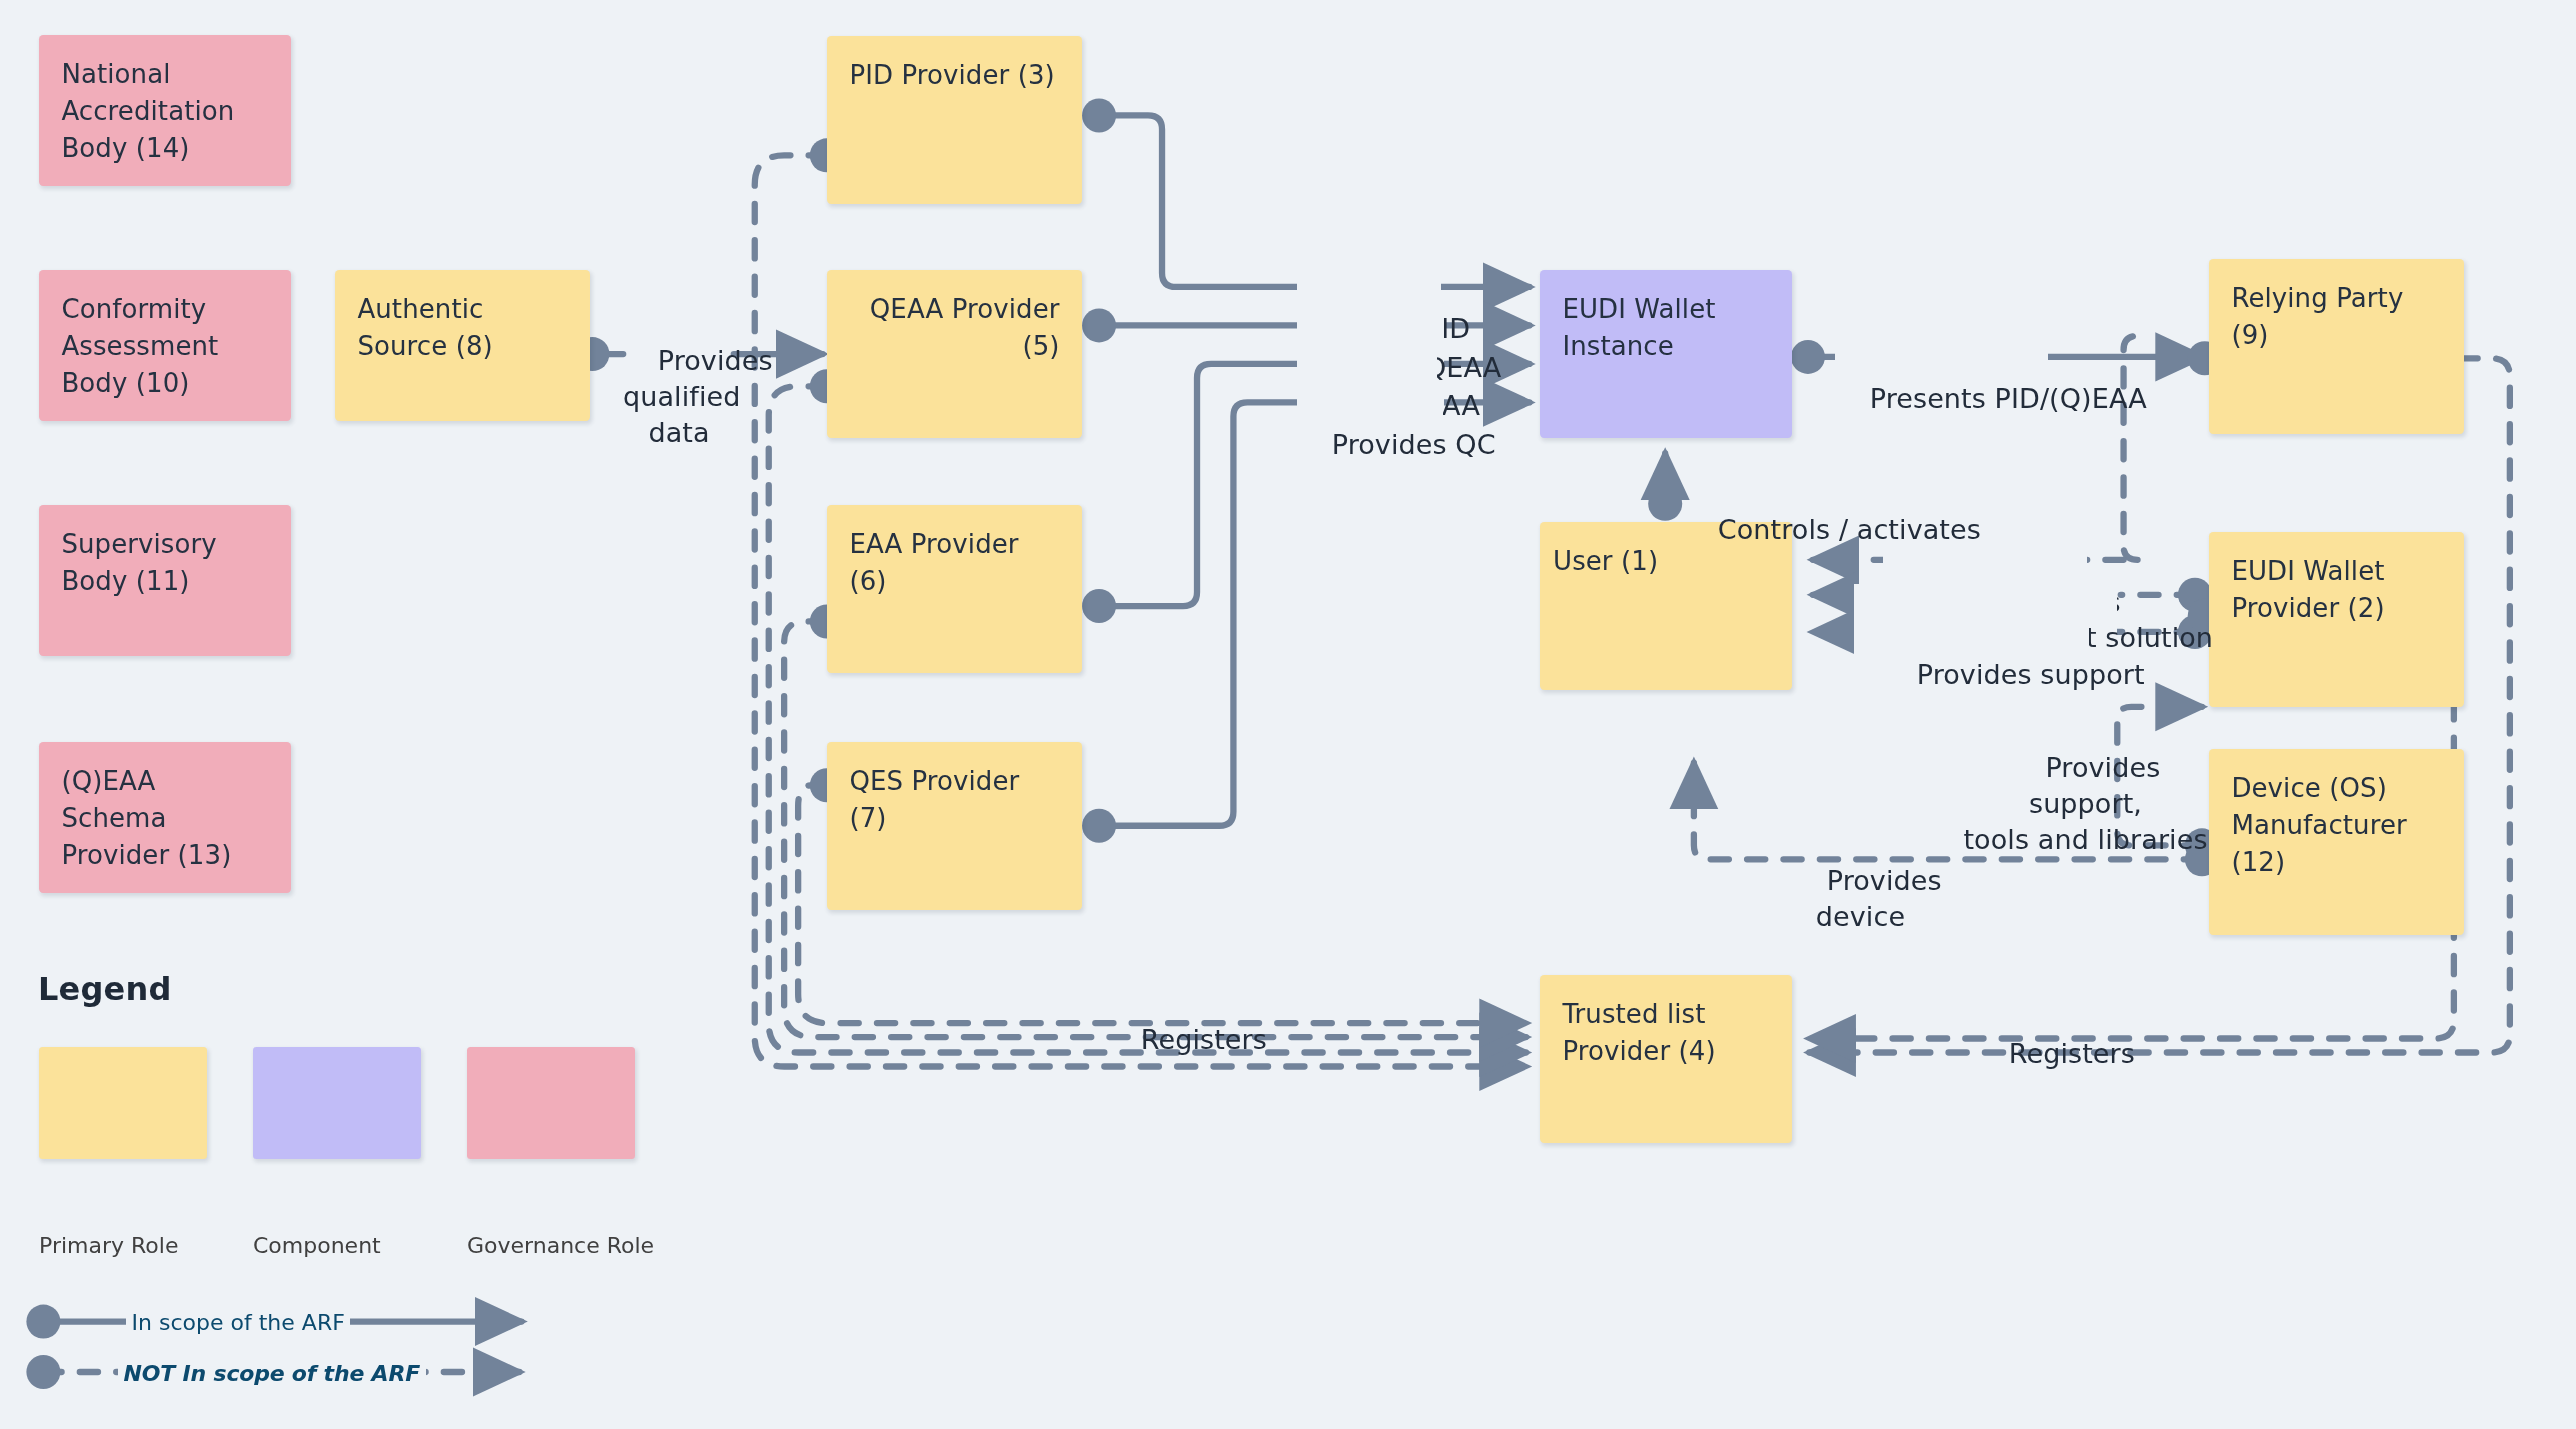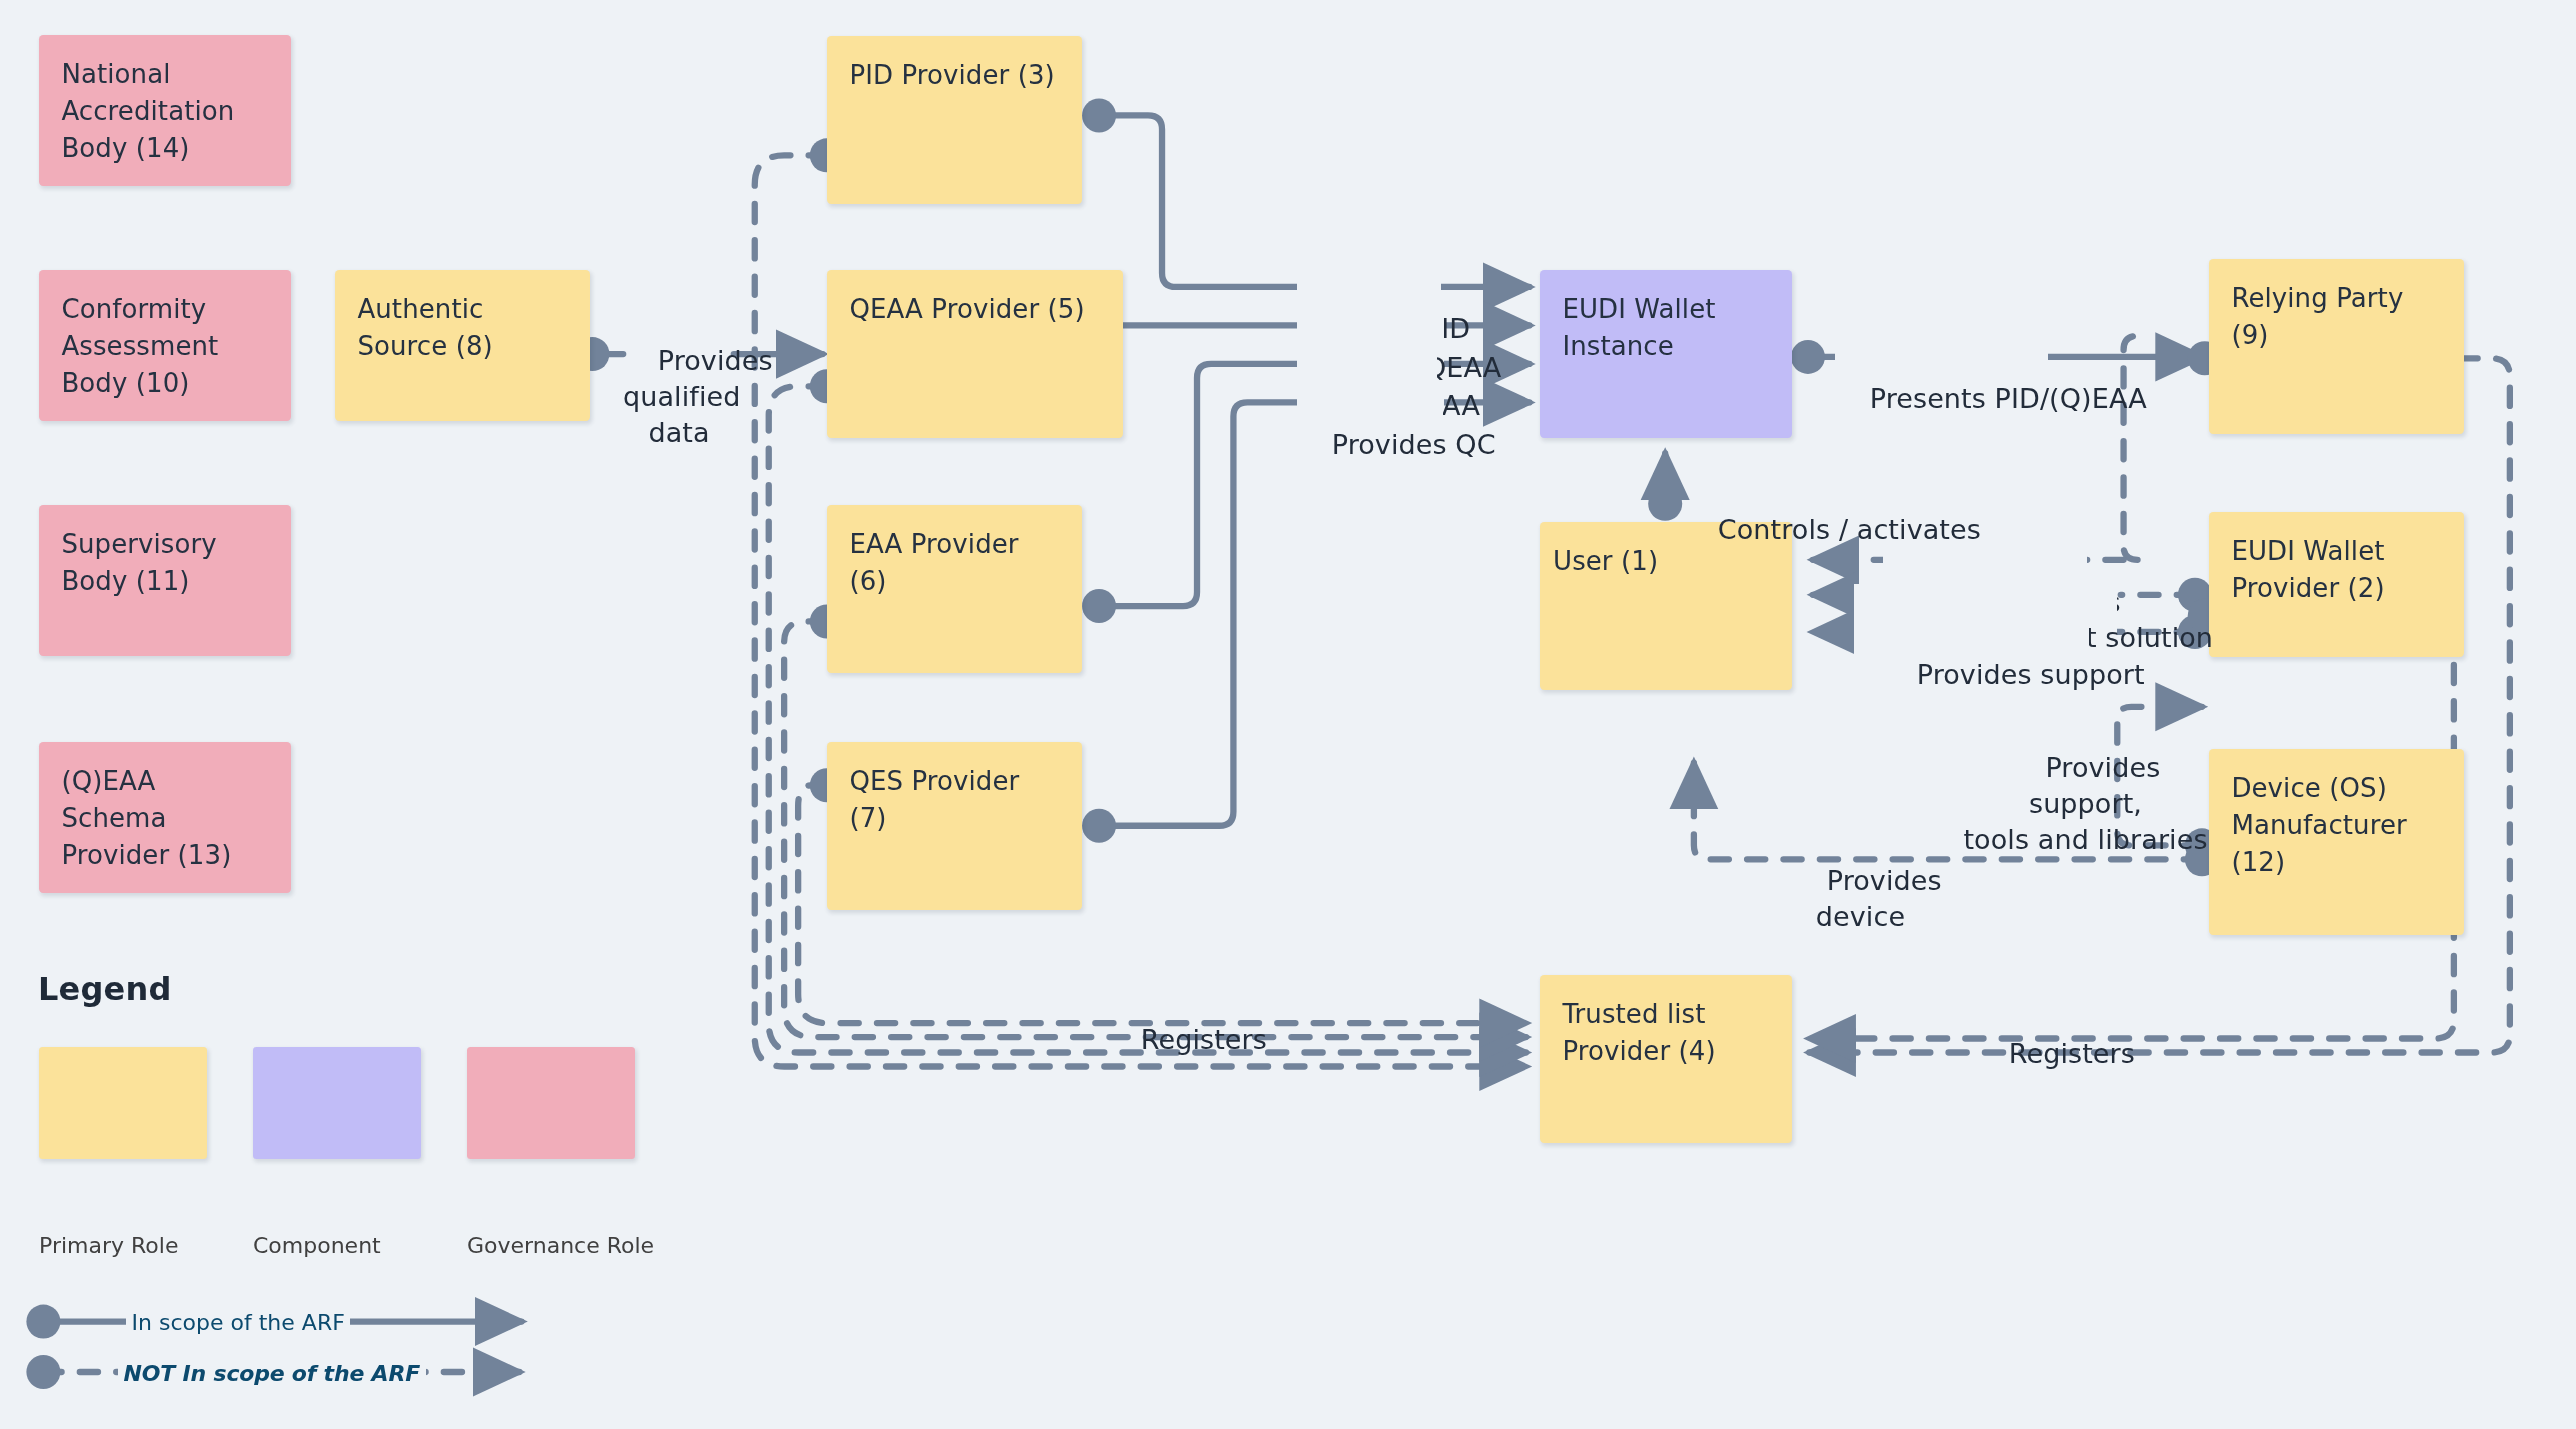--- a/index.html
+++ b/index.html
@@ -137,21 +137,21 @@
   </div>
 
   <div class="node primary" style="left:335px;top:270px;width:255px;height:151px;">
     <span>Authentic Source (8)</span>
   </div>
 
   <div class="node primary" style="left:827px;top:36px;width:255px;height:168px;">
     <span>PID Provider (3)</span>
   </div>
 
-  <div class="node primary" style="left:827px;top:270px;width:296px;height:168px;">
+  <div class="node primary" style="left:827px;top:270px;width:255px;height:168px;text-align:right;">
     <span>QEAA Provider (5)</span>
   </div>
 
   <div class="node primary" style="left:827px;top:505px;width:255px;height:168px;">
     <span>EAA Provider (6)</span>
   </div>
 
   <div class="node primary" style="left:827px;top:742px;width:255px;height:168px;">
     <span>QES Provider (7)</span>
   </div>
@@ -165,21 +165,21 @@
   </div>
 
   <div class="node primary" style="left:1540px;top:975px;width:252px;height:168px;">
     <span>Trusted list Provider (4)</span>
   </div>
 
   <div class="node primary" style="left:2209px;top:259px;width:255px;height:175px;">
     <span>Relying Party (9)</span>
   </div>
 
-  <div class="node primary" style="left:2209px;top:512px;width:255px;height:145px;">
+  <div class="node primary" style="left:2209px;top:532px;width:255px;height:175px;">
     <span>EUDI Wallet Provider (2)</span>
   </div>
 
   <div class="node primary" style="left:2209px;top:749px;width:255px;height:186px;">
     <span>Device (OS) Manufacturer (12)</span>
   </div>
 
   <div class="edge-label" style="left:623px;top:307px;width:112px;">
     <span style="white-space:pre-line;">Provides
 qualified

